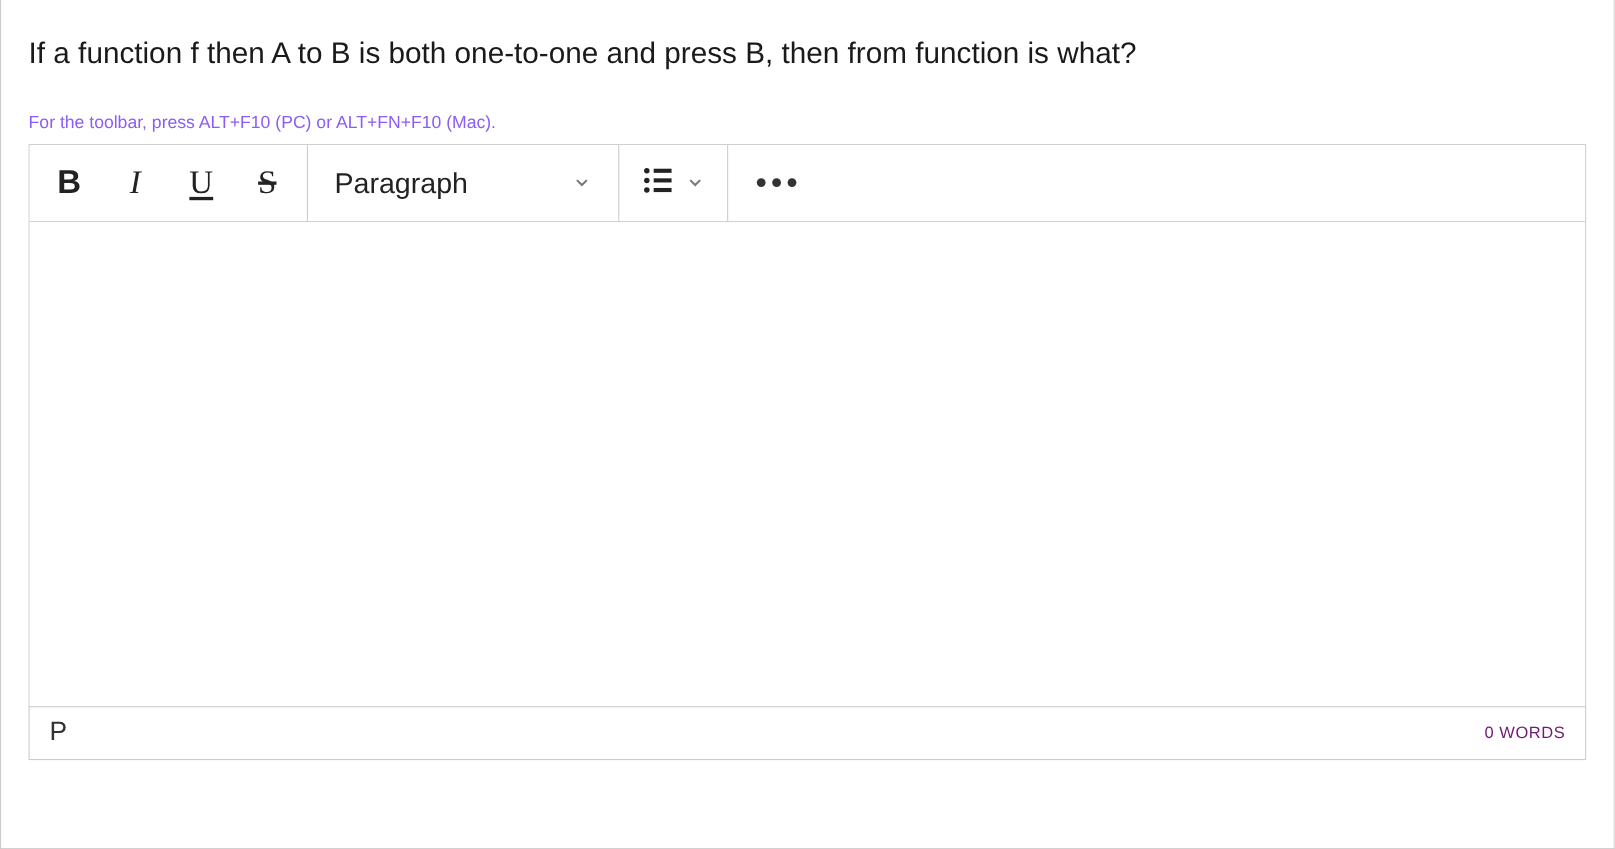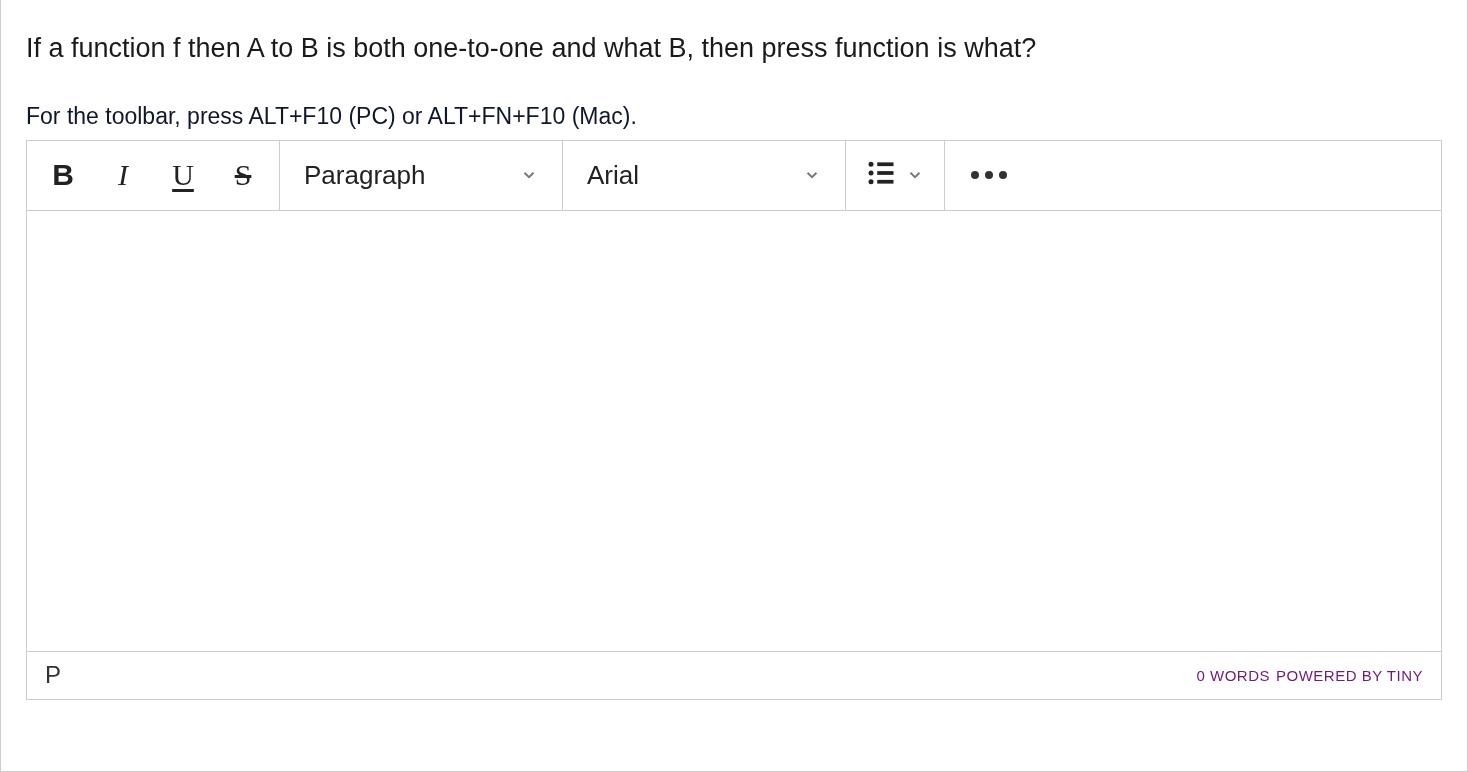--- a/index.html
+++ b/index.html
@@ -22,22 +22,22 @@
     .question {
       font-size: 27px;
       color: #1a1a1a;
       margin-bottom: 35px;
       line-height: 1.4;
     }
     .question b {
       font-weight: 400;
     }
     .hint {
-      font-size: 23px;
-      color: #0f172a;
+      font-size: 16px;
+      color: #8b5cf6;
       margin-bottom: 10px;
     }
     .editor-wrap {
       border: 1px solid #ccc;
     }
     .toolbar {
       display: flex;
       align-items: stretch;
       border-bottom: 1px solid #ccc;
       height: 70px;
@@ -154,21 +154,21 @@
       font-size: 24px;
       color: #333;
     }
   </style>
 </head>
 <body>
 
 <div class="container">
 
   <div class="question">
-    <span>If a function f then A to B is both </span><b>one-to-one</b><span> and </span><b>what</b><span> B, then press function is what?</span>
+    <span>If a function f then A to B is both </span><b>one-to-one</b><span> and </span><b>press</b><span> B, then from function is what?</span>
   </div>
 
   <div class="hint">For the toolbar, press ALT+F10 (PC) or ALT+FN+F10 (Mac).</div>
 
   <div class="editor-wrap">
 
     <div class="toolbar">
 
       <div class="tb-group">
         <div class="tb-btn bold">B</div>
@@ -179,28 +179,20 @@
 
       <div class="tb-group">
         <div class="tb-select sel-paragraph">
           <span class="label">Paragraph</span>
           <svg class="chevron" viewBox="0 0 24 24">
               <polyline points="6 9 12 15 18 9"></polyline>
             </svg>
         </div>
       </div>
 
-      <div class="tb-group">
-        <div class="tb-select sel-font">
-          <span class="label">Arial</span>
-          <svg class="chevron" viewBox="0 0 24 24">
-              <polyline points="6 9 12 15 18 9"></polyline>
-            </svg>
-        </div>
-      </div>
 
 
       <div class="tb-group">
         <div class="tb-list">
           <span class="list-icon">
             <svg viewBox="0 0 24 24">
                 <circle cx="4" cy="5" r="2"></circle>
                 <rect x="9" y="3.5" width="13" height="3"></rect>
                 <circle cx="4" cy="12" r="2"></circle>
                 <rect x="9" y="10.5" width="13" height="3"></rect>
@@ -225,19 +217,18 @@
       </div>
 
     </div>
 
     <div class="editor-body" contenteditable="true" style=""></div>
 
     <div class="statusbar">
       <div class="path">P</div>
       <div class="status-right">
         <span>0 WORDS</span>
-        <span>POWERED BY TINY</span>
       </div>
     </div>
 
   </div>
 
 </div>
 
 </body></html>

